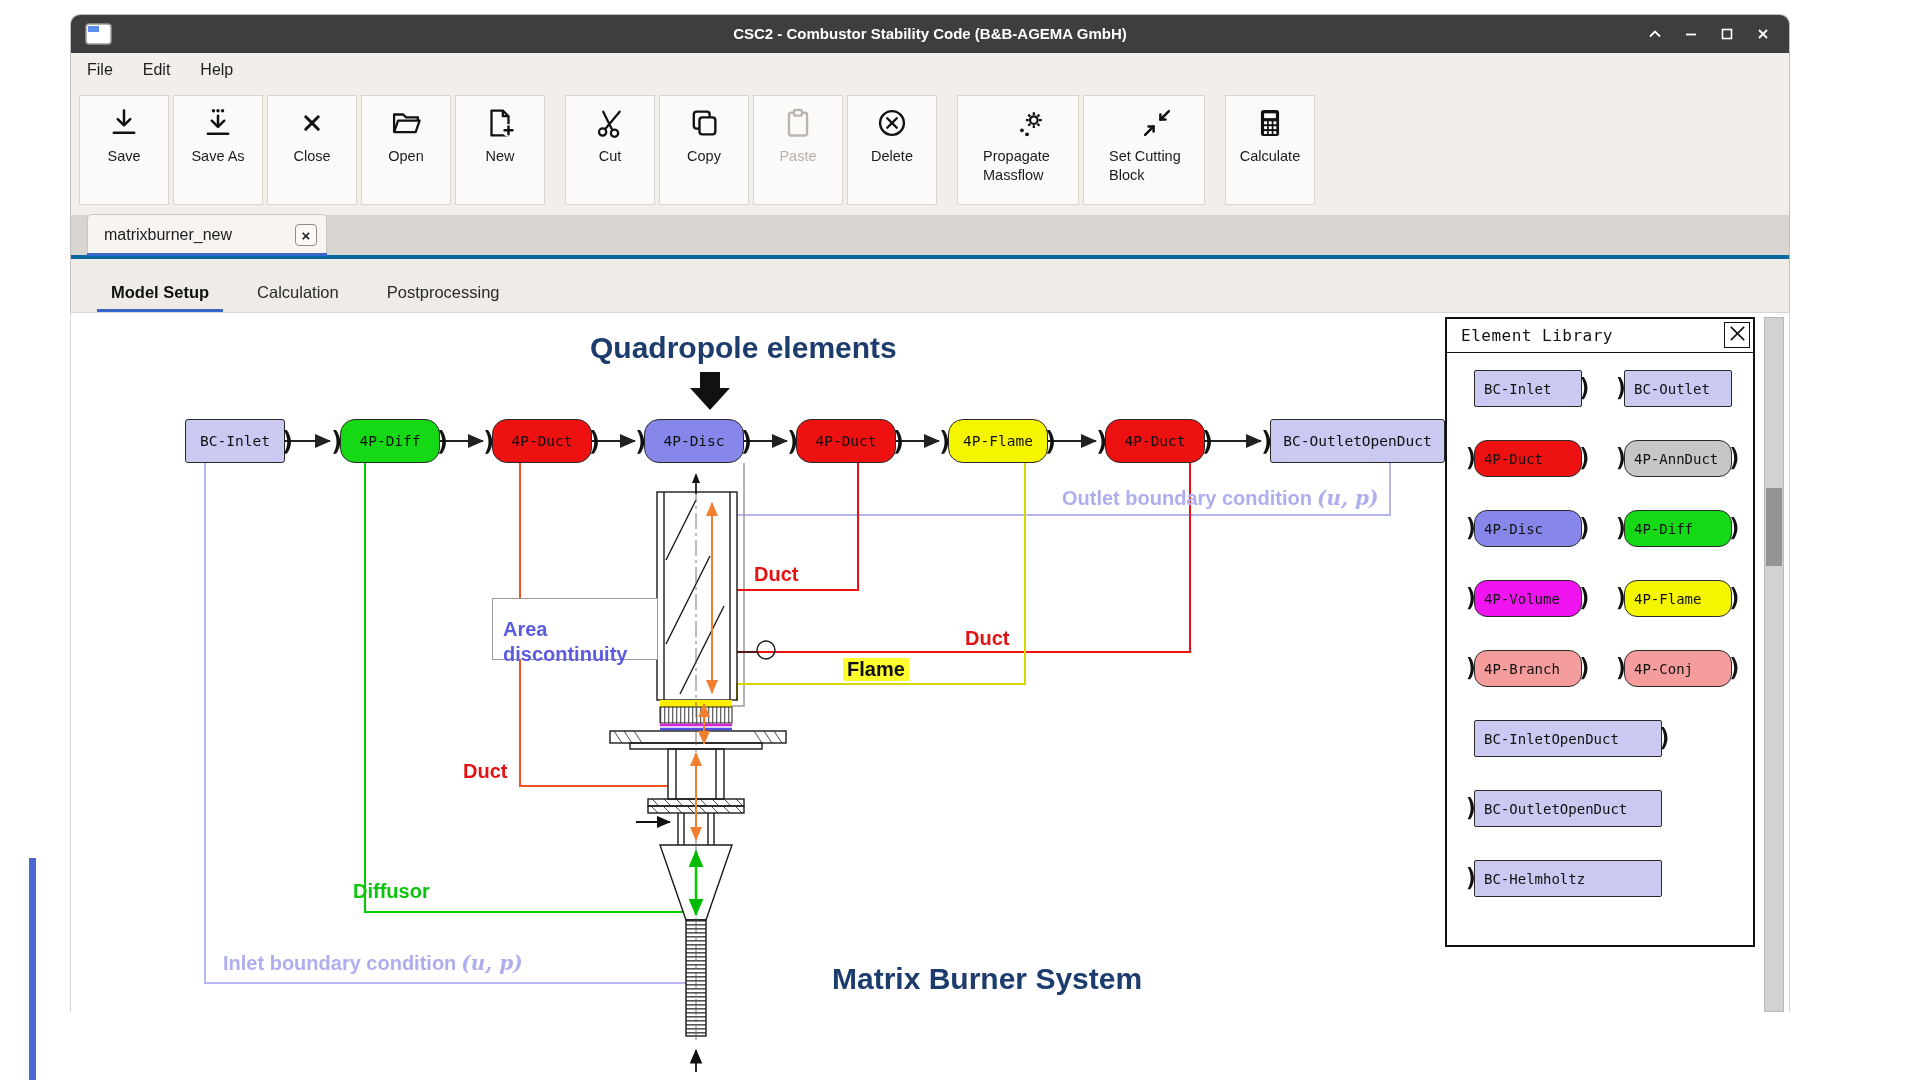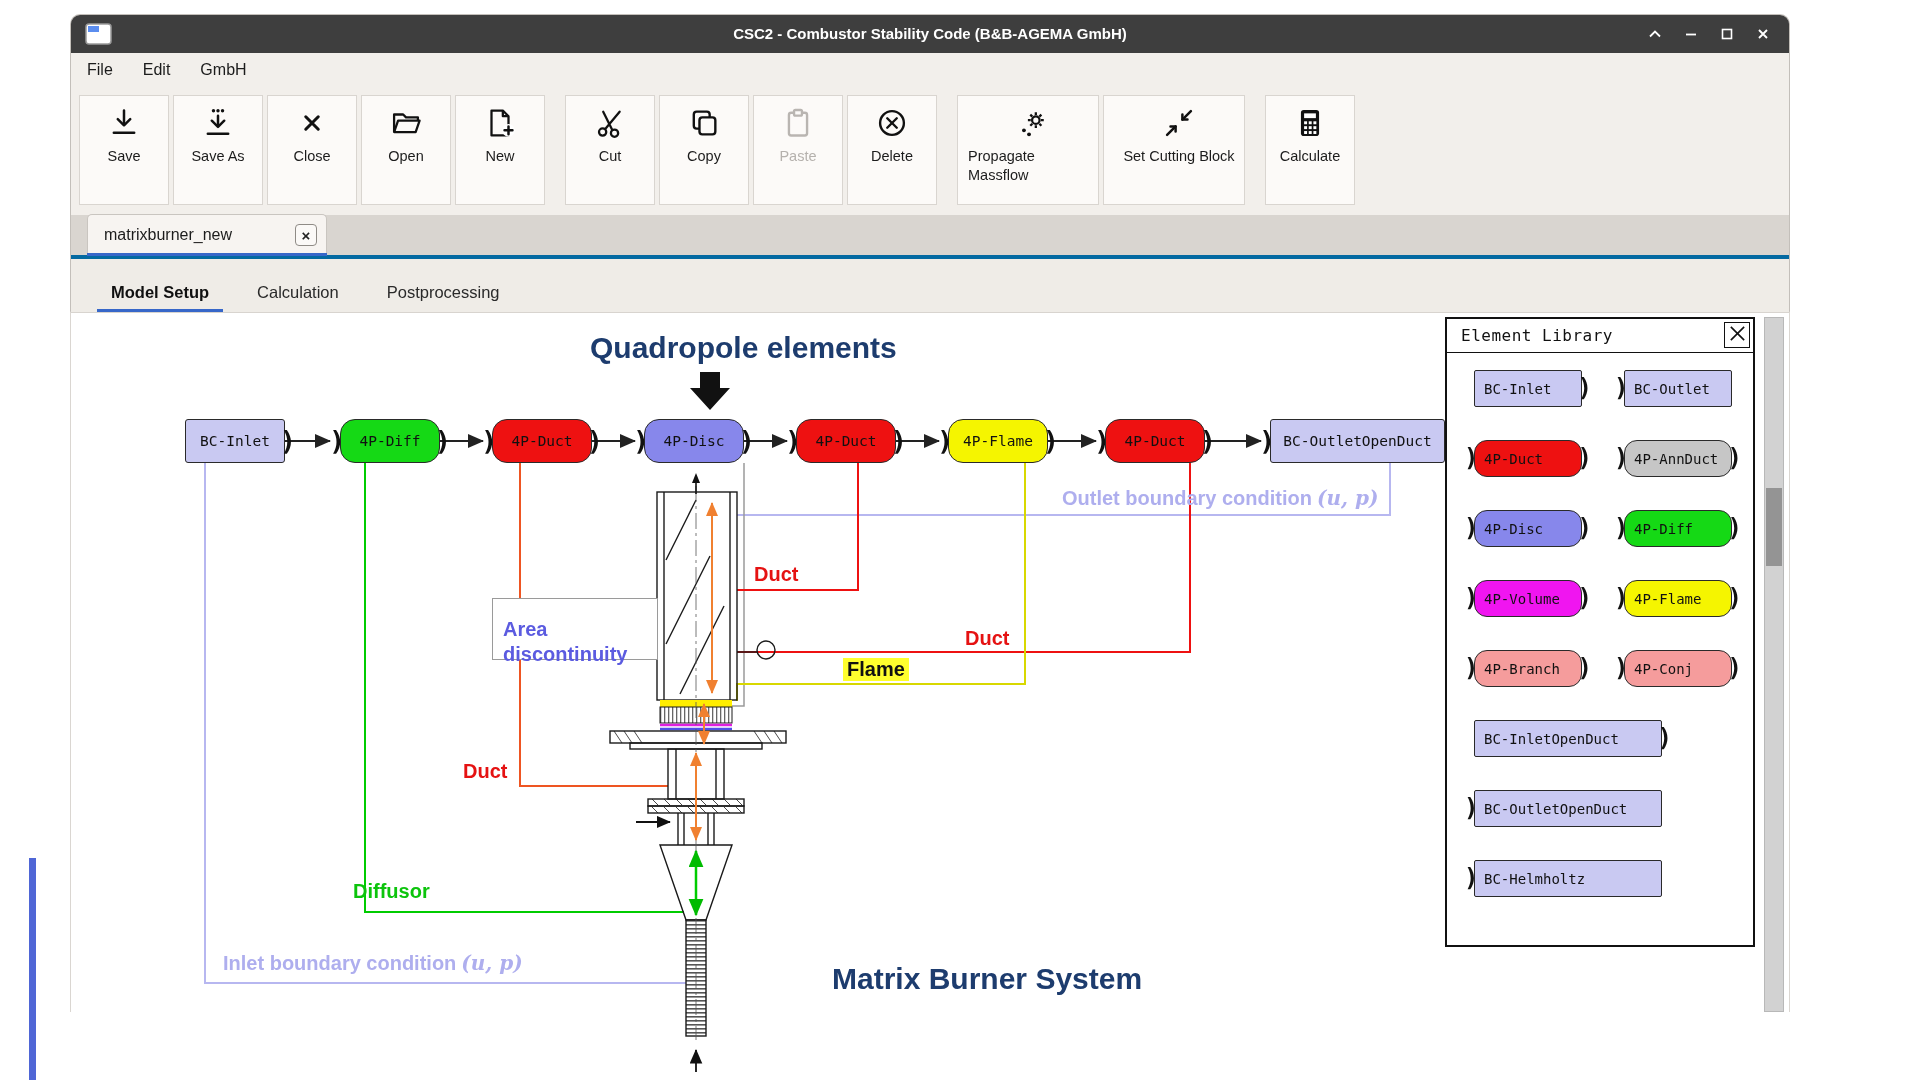--- a/index.html
+++ b/index.html
@@ -15,21 +15,21 @@
     color:#fff;font-weight:bold;font-size:15px}
   .appicon{position:absolute;left:14px;top:8px;width:27px;height:22px}
   .wctl{position:absolute;right:18px;top:0;height:38px;display:flex;align-items:center;gap:20px;z-index:2}
   .wbtn{width:16px;height:16px}
   .menubar{position:absolute;left:0;top:38px;height:34px;display:flex;align-items:center;gap:30px;
     padding-left:16px;font-size:16px;color:#1c1c1c}
   .menubar span{cursor:default}
   .toolbar{position:absolute;left:8px;top:72px;height:128px;display:flex;align-items:flex-start;padding-top:8px}
   .tbtn{position:relative;width:90px;height:110px;background:#fcfaf8;border:1px solid #d9d5d0;border-radius:0;
     margin-right:4px;display:flex;flex-direction:column;align-items:center;padding-top:10px}
-  .tbtn.wide{width:142px;align-items:center;padding-left:10px}
+  .tbtn.wide{width:122px;align-items:center;padding-left:25px}
   .tbtn.wide .ticon{align-self:center}
   .tbtn.gap{margin-left:16px}
   .ticon{width:34px;height:34px}
   .ticon svg{width:100%;height:100%}
   .tlabel{margin-top:7px;font-size:14.5px;color:#1c1c1c;text-align:center;line-height:1.3}
   .tbtn.wide .tlabel{text-align:left}
   .tbtn.disabled .tlabel{color:#b5b1ad}
   .doctabrow{position:absolute;left:0;top:200px;right:0;height:44px;background:#d9d5d0;border-bottom:4px solid #0369a1}
   .doctab{position:absolute;left:16px;bottom:0;height:41px;width:240px;background:#f7f4f1;
     border:1px solid #c9c5c0;border-bottom:none;border-radius:5px 5px 0 0;display:flex;align-items:center;
@@ -287,21 +287,21 @@
                 <rect x="3.5" y="3.5" width="9" height="9" stroke="#fff" fill="none" stroke-width="1.6"></rect>
               </svg></span></span>
           <span class="wbtn"><span><svg viewBox="0 0 16 16">
                 <path d="M4 4l8 8M12 4l-8 8" stroke="#fff" stroke-width="1.9"></path>
               </svg></span></span>
         </span>
     </div>
     <div class="menubar">
         <span>File</span>
         <span>Edit</span>
-        <span>GmbH</span>
+        <span>Help</span>
       </div>
     <div class="toolbar">
         <div class="tbtn">
           <span class="ticon"><svg viewBox="0 0 30 30">
               <g fill="none" stroke="#111" stroke-width="2.2" stroke-linecap="round" stroke-linejoin="round">
                 <path d="M15 4v12"></path>
                 <path d="M9.5 11.5L15 17l5.5-5.5"></path>
                 <path d="M6 23.5h18"></path>
               </g>
             </svg></span>

